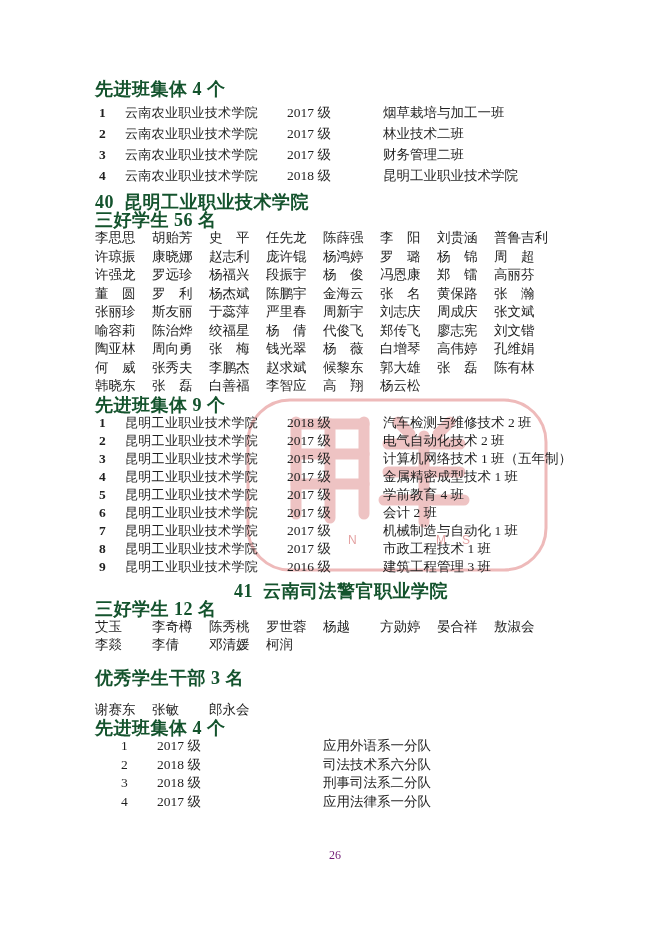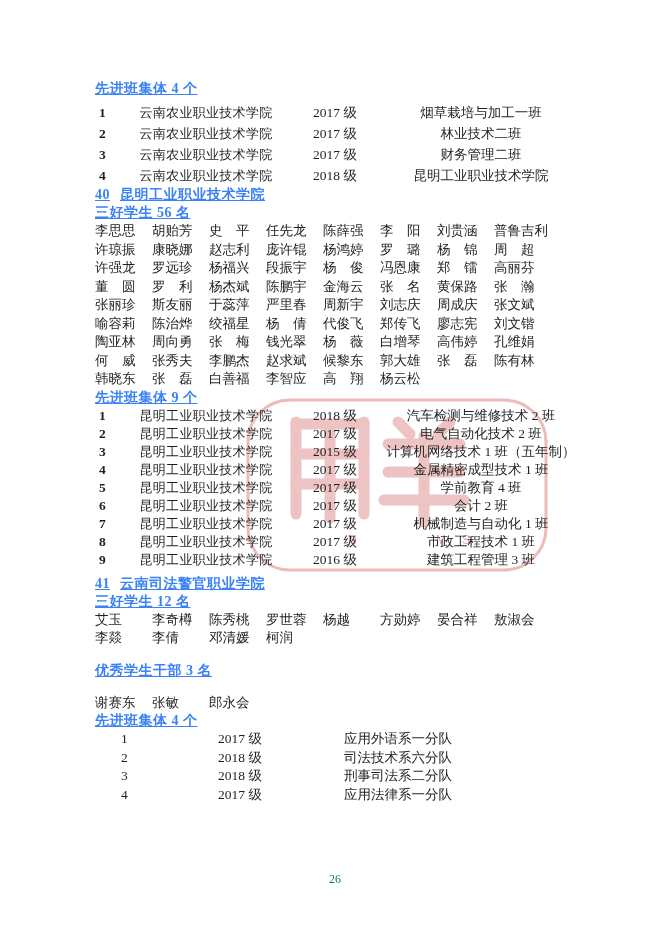--- a/index.html
+++ b/index.html
@@ -6,42 +6,42 @@
   .page{
     position:relative;
     width:670px;height:948px;
     background:#ffffff;
     overflow:hidden;
     font-family:"Liberation Serif","DejaVu Serif",serif;
     color:#1f1f1f;
     font-size:13.5px;
   }
   .content{position:absolute;left:95px;top:0;width:492px;}
-  .sec-title{font-weight:700;color:#3b82f6;font-size:14px;line-height:18px;letter-spacing:0.5px;text-decoration:underline;}
+  .sec-title{font-weight:700;color:#14532d;font-size:18px;line-height:18px;letter-spacing:0.5px;}
   .sec-title .sp{margin-left:10px;}
   .mt-first{margin-top:80px;}
   
   .row4{display:grid;grid-template-columns:30px 162px 96px 196px;line-height:21px;}
   .row4 .no{font-weight:700;padding-left:4px;font-family:"Liberation Serif",serif;}
   .t1{margin-top:4px;}
-  .c{text-align:center;}
+  .c{}
   .school{font-size:13px;letter-spacing:0.3px;}
   
   .names{display:grid;grid-template-columns:repeat(8,57px);line-height:18.5px;}
   .names span{white-space:nowrap;}
   .t9 .row4{line-height:18px;}
   
   .row3{display:grid;grid-template-columns:62px 166px 150px;line-height:18.5px;}
   .row3 .no{padding-left:26px;}
-  .m7{}
-  .m6{margin-top:6px;}
+  .m7{margin-top:7px;}
+  .m6{margin-top:6px;text-align:center;}
   .m14{margin-top:14px;}
   .pageno{
-    position:absolute;left:0;top:872px;width:670px;
-    text-align:center;font-size:12px;color:#0f766e;
+    position:absolute;left:0;top:848px;width:670px;
+    text-align:center;font-size:12px;color:#701a75;
     font-family:"Liberation Serif",serif;
   }
   .watermark{position:absolute;left:238px;top:392px;width:318px;height:186px;pointer-events:none;}
 </style>
 </head>
 <body>
 
 <div class="page">
 
   <svg class="watermark" viewBox="0 0 318 186">

